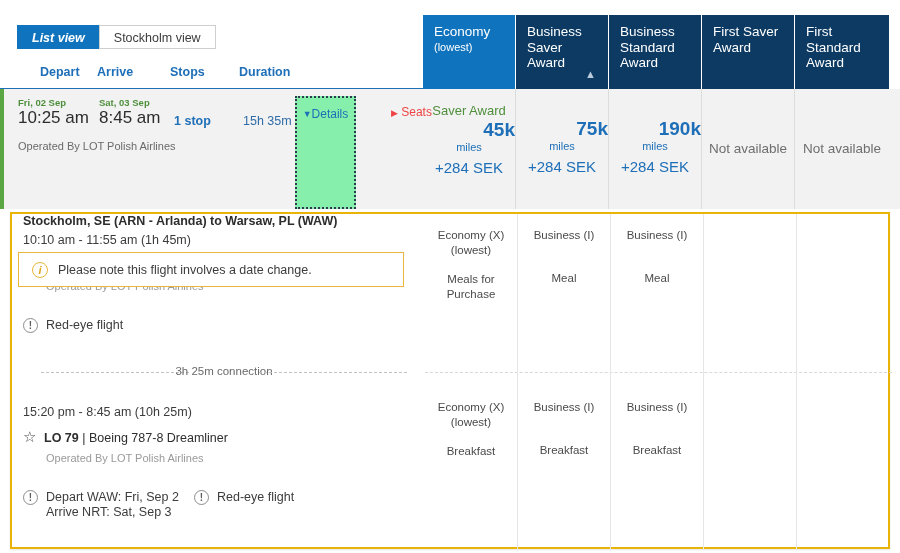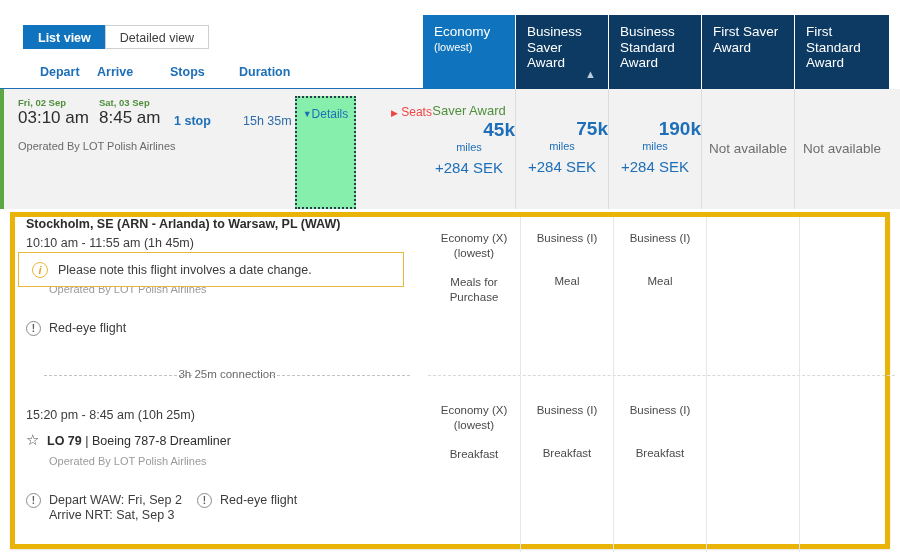--- a/index.html
+++ b/index.html
@@ -11,21 +11,21 @@
   }
   .page { position: relative; width: 900px; height: 553px; overflow: hidden; background:#fff; }
 
   
   .tabbar { position:absolute; left:10px; top:25px; display:flex; height:24px; }
   .tab {
     height:24px; line-height:24px; padding:0 14px;
     font-size:12.5px; border:1px solid #cfcfcf; margin-left:-1px;
     background:#fff; color:#3c3c3c; cursor:pointer; white-space:nowrap;
   }
-  .tab:first-child { margin-left:13px; }
+  .tab:first-child { margin-left:7px;font-style:italic; }
   .tab.active { background:#1073bd; border-color:#1073bd; color:#fff; font-weight:600; }
 
   
   .sortrow { position:absolute; left:0; top:60px; width:423px; height:29px; }
   .sortrow .hdr {
     position:absolute; top:5px; font-size:12.5px; color:#1e6fb8; font-weight:600;
     cursor:pointer;
   }
   .hdr-depart   { left:16px;padding-left:24px; }
   .hdr-arrive   { left:97px; }
@@ -107,21 +107,21 @@
   .fc .saver  { font-size:13px; color:#4f8f3c; margin-top:14px; }
   .fc .miles  { font-size:19px; color:#1e6fb8; font-weight:600; line-height:22px; margin-top:1px;text-align:right; }
   .fc .mlabel { font-size:11px; color:#1e6fb8; line-height:13px; }
   .fc .cash   { font-size:15px; color:#1e6fb8; margin-top:5px; }
   .fc .na     { font-size:13.5px; color:#6e6e6e; margin-top:52px; display:block; }
   .fc.pad-top .miles { margin-top:29px; }
 
   
   .detailcard {
     position:absolute; left:10px; top:212px; width:880px; height:337px;
-    background:#fff; border:5px solid #eab308; box-shadow:0 1px 2px rgba(0,0,0,.10);
+    background:#fff; border:2px solid #eab308; box-shadow:0 1px 2px rgba(0,0,0,.10);
   }
   .seg { position:relative; width:100%; }
   .seg-left { position:absolute; left:0; top:0; width:413px; }
   .seg-route   { position:absolute; left:11px; top:0;  font-size:12.5px; font-weight:700; color:#2d2d2d; }
   .seg-times   { position:absolute; left:11px; top:19px; font-size:12.5px; color:#3c3c3c; }
   .seg-flight  { position:absolute; left:32px; top:45px; font-size:12.5px; color:#2d2d2d; }
   .seg-flight b { font-weight:700; }
   .seg-op      { position:absolute; left:34px; top:66px; font-size:11px; color:#9a9a9a; }
   .star {
     position:absolute; left:11px; top:44px; width:14px; height:14px;
@@ -162,21 +162,21 @@
   .sdc { width:93px; border-right:1px solid #e6e6e6; height:100%; }
   .sdc:last-child { width:94px; border-right:none; }
 </style>
 </head>
 <body>
 
 <div class="page">
 
   <div class="tabbar">
     <div class="tab active">List view</div>
-    <div class="tab">Detailed view</div>
+    <div class="tab">Stockholm view</div>
   </div>
 
   <div class="sortrow">
     <div class="hdr hdr-depart">Depart</div>
     <div class="hdr hdr-arrive">Arrive</div>
     <div class="hdr hdr-stops">Stops</div>
     <div class="hdr hdr-duration">Duration</div>
   </div>
   <div class="hdr-underline"></div>
 
@@ -204,21 +204,21 @@
       <span class="fl">First</span>
       <span class="fl">Standard</span>
       <span class="fl">Award</span>
     </div>
   </div>
 
   <div class="summary">
     <div class="sum-left">
       <div class="dates">
         <div class="d-depart-date">Fri, 02 Sep</div>
-        <div class="d-depart-time">03:10 am</div>
+        <div class="d-depart-time">10:25 am</div>
         <div class="d-arrive-date">Sat, 03 Sep</div>
         <div class="d-arrive-time">8:45 am</div>
         <div class="d-stops">1 stop</div>
         <div class="d-duration">15h 35m</div>
       </div>
       <div class="operated-top">Operated By LOT Polish Airlines</div>
     </div>
 
     <div class="farecells">
       <div class="fc">

